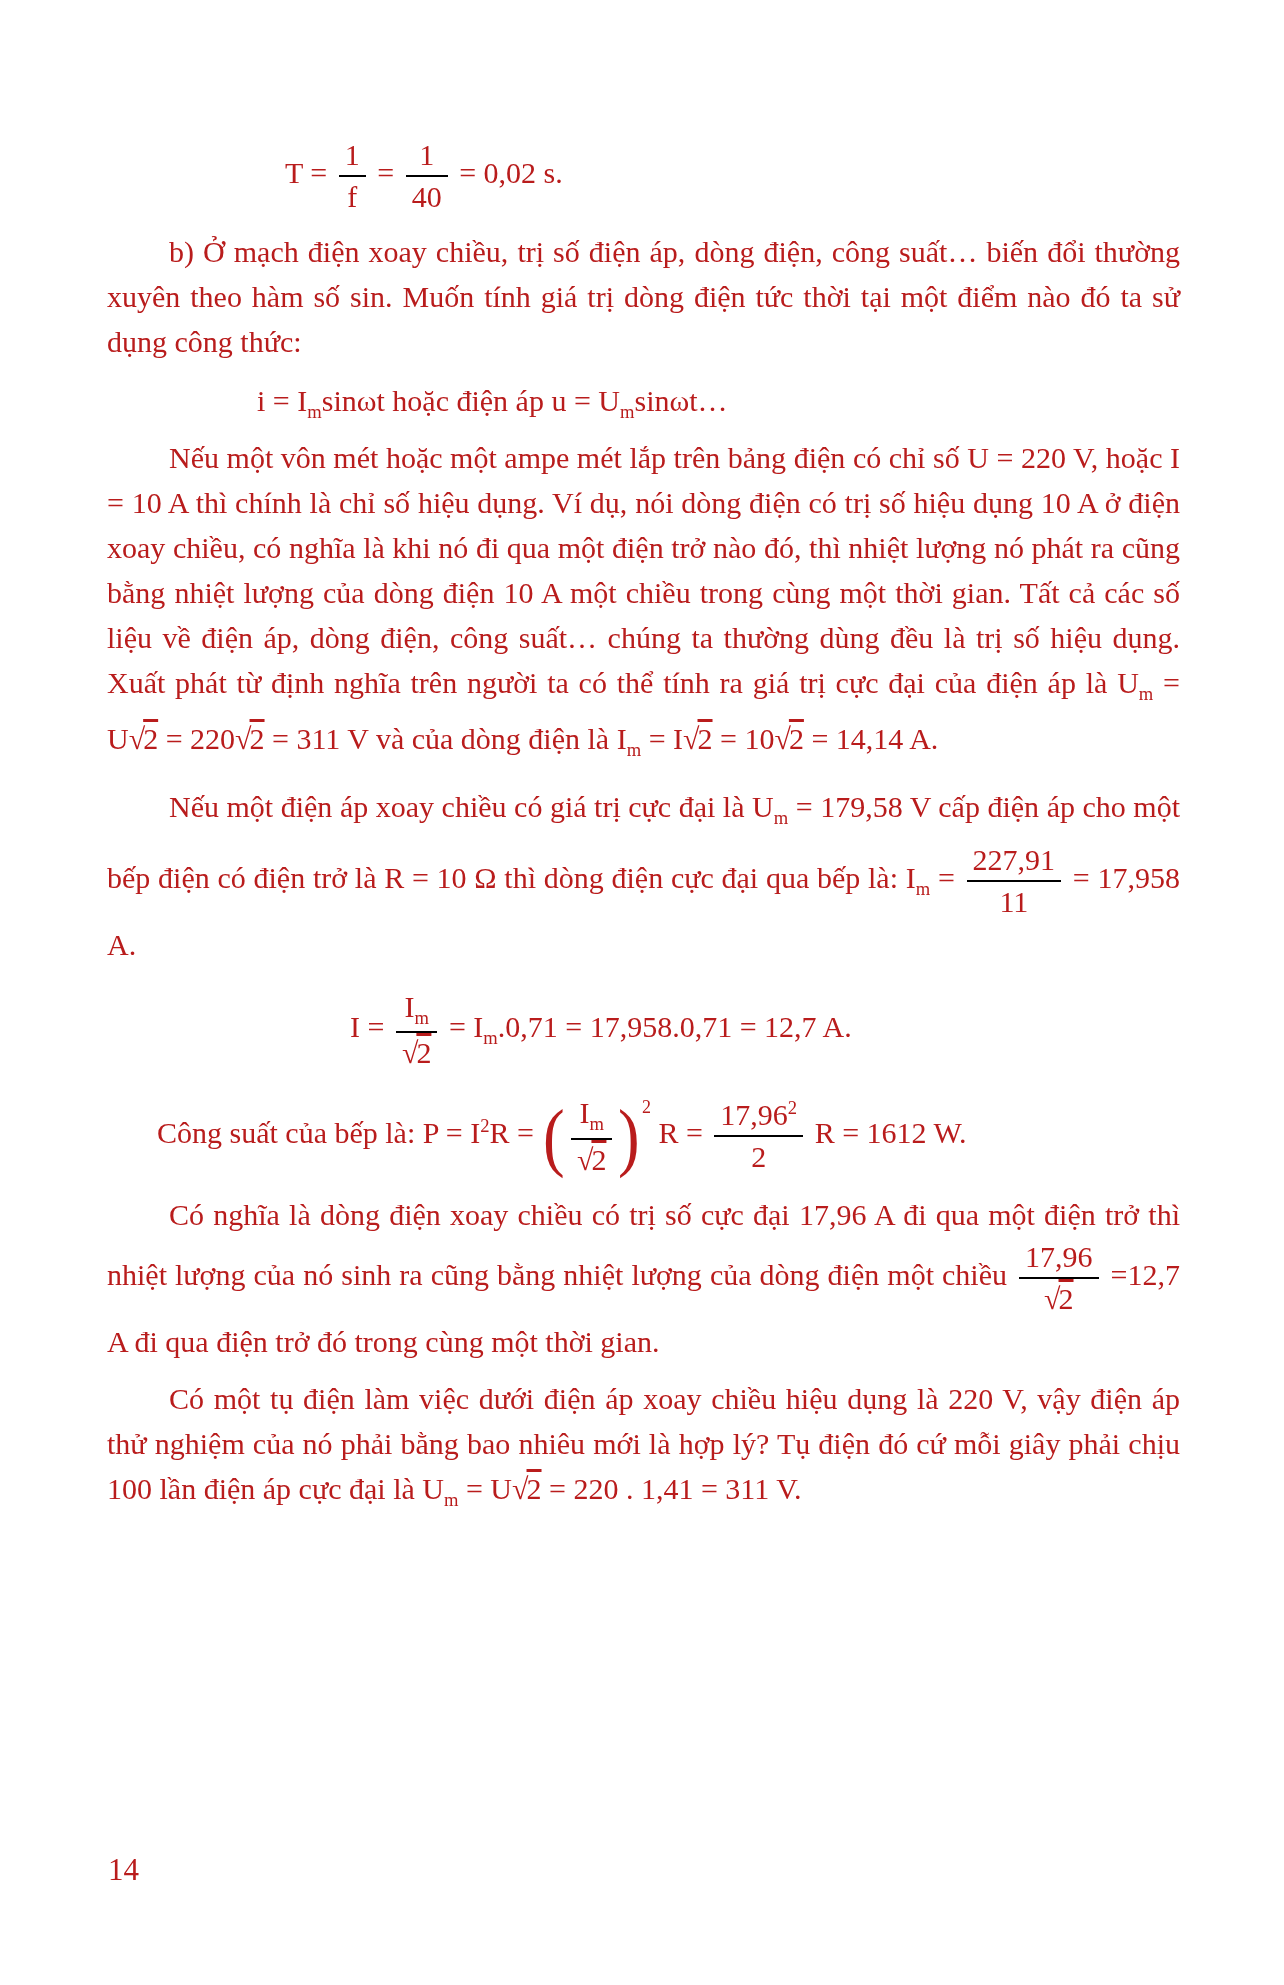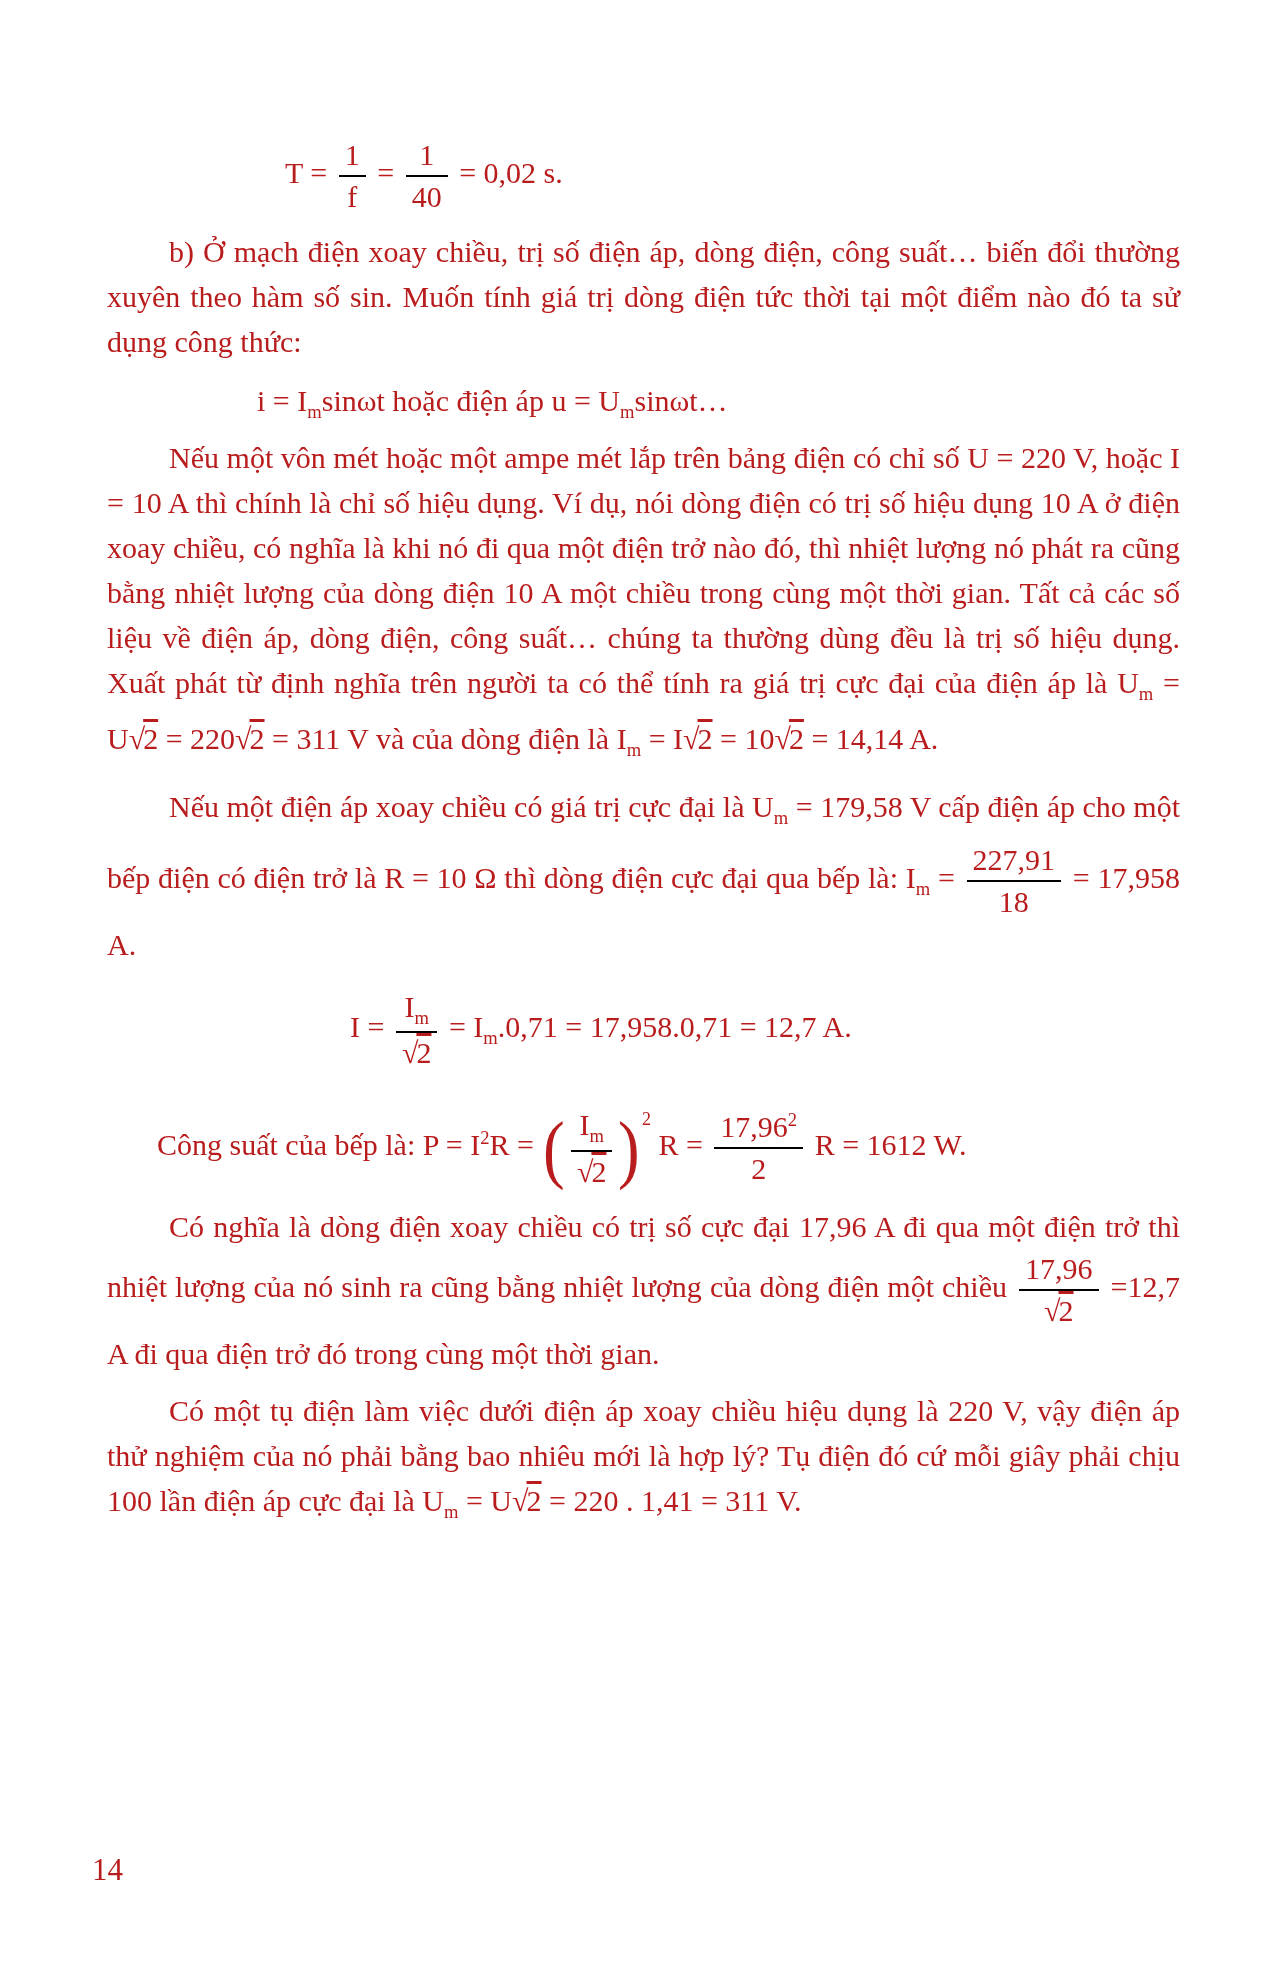--- a/index.html
+++ b/index.html
@@ -32,21 +32,21 @@
     text-align: left;
   }
   
   .f-period   { margin: 135px 0 0 190px; }
   .p-b        { margin-top: 42px; }
   .f-instant  { margin: 20px 0 0 162px; }
   .p-effective{ margin-top: 22px; }
   .p-peak     { margin-top: 24px; }
   .l-effective{ margin-top: 28px; }
   .f-effective{ margin: 20px 0 0 255px; }
-  .l-power    { margin-top: 32px; padding-left: 62px; }
+  .l-power    { margin-top: 20px; padding-left: 62px; }
   .p-meaning  { margin-top: 20px; }
   .p-capacitor{ margin-top: 26px; }
 
   
   .frac {
     display: inline-block;
     vertical-align: middle;
     text-align: center;
     text-indent: 0;
     line-height: 1.2;
@@ -67,41 +67,41 @@
     transform: scaleX(0.85);
   }
   .paren-exp {
     font-size: 0.6em;
     position: relative;
     top: -1.1em;
     line-height: 0;
   }
   .page-number {
     position: absolute;
-    left: 92px;
+    left: 108px;
     top: 1852px;
     font-size: 31px;
     font-family: Liberation Serif, serif;
   }
 </style>
 </head>
 <body>
 
 <div class="page">
   <div class="content">
 
     <div class="display-formula f-period">T = <span class="frac"><span class="num">1</span><span class="den">f</span></span> = <span class="frac"><span class="num">1</span><span class="den">40</span></span> = 0,02 s.</div>
 
     <p class="body-text p-b">b) Ở mạch điện xoay chiều, trị số điện áp, dòng điện, công suất… biến đổi thường xuyên theo hàm số sin. Muốn tính giá trị dòng điện tức thời tại một điểm nào đó ta sử dụng công thức:</p>
 
     <div class="display-formula f-instant">i = I<sub class="msub">m</sub>sinωt hoặc điện áp u = U<sub class="msub">m</sub>sinωt…</div>
 
     <p class="body-text p-effective">Nếu một vôn mét hoặc một ampe mét lắp trên bảng điện có chỉ số U = 220 V, hoặc I = 10 A thì chính là chỉ số hiệu dụng. Ví dụ, nói dòng điện có trị số hiệu dụng 10 A ở điện xoay chiều, có nghĩa là khi nó đi qua một điện trở nào đó, thì nhiệt lượng nó phát ra cũng bằng nhiệt lượng của dòng điện 10 A một chiều trong cùng một thời gian. Tất cả các số liệu về điện áp, dòng điện, công suất… chúng ta thường dùng đều là trị số hiệu dụng. Xuất phát từ định nghĩa trên người ta có thể tính ra giá trị cực đại của điện áp là U<sub class="msub">m</sub> = U<span class="sqrt"><span class="rad">√</span><span class="rand">2</span></span> = 220<span class="sqrt"><span class="rad">√</span><span class="rand">2</span></span> = 311 V và của dòng điện là I<sub class="msub">m</sub> = I<span class="sqrt"><span class="rad">√</span><span class="rand">2</span></span> = 10<span class="sqrt"><span class="rad">√</span><span class="rand">2</span></span> = 14,14 A.</p>
 
-    <p class="body-text p-peak">Nếu một điện áp xoay chiều có giá trị cực đại là U<sub class="msub">m</sub> = 179,58 V cấp điện áp cho một bếp điện có điện trở là R = 10 Ω thì dòng điện cực đại qua bếp là: I<sub class="msub">m</sub> = <span class="frac"><span class="num">227,91</span><span class="den">18</span></span> = 17,958 A.</p>
+    <p class="body-text p-peak">Nếu một điện áp xoay chiều có giá trị cực đại là U<sub class="msub">m</sub> = 179,58 V cấp điện áp cho một bếp điện có điện trở là R = 10 Ω thì dòng điện cực đại qua bếp là: I<sub class="msub">m</sub> = <span class="frac"><span class="num">227,91</span><span class="den">11</span></span> = 17,958 A.</p>
 
 
     <div class="display-formula f-effective">I = <span class="frac"><span class="num">I<sub class="msub">m</sub></span><span class="den"><span class="sqrt"><span class="rad">√</span><span class="rand">2</span></span></span></span> = I<sub class="msub">m</sub>.0,71 = 17,958.0,71 = 12,7 A.</div>
 
     <div class="formula-line l-power">Công suất của bếp là: P = I<sup class="msup">2</sup>R = <span class="bigparen">(</span><span class="frac"><span class="num">I<sub class="msub">m</sub></span><span class="den"><span class="sqrt"><span class="rad">√</span><span class="rand">2</span></span></span></span><span class="bigparen">)</span><sup class="paren-exp">2</sup> R = <span class="frac"><span class="num">17,96<sup class="msup">2</sup></span><span class="den">2</span></span> R = 1612 W.</div>
 
     <p class="body-text p-meaning">Có nghĩa là dòng điện xoay chiều có trị số cực đại 17,96 A đi qua một điện trở thì nhiệt lượng của nó sinh ra cũng bằng nhiệt lượng của dòng điện một chiều <span class="frac"><span class="num">17,96</span><span class="den"><span class="sqrt"><span class="rad">√</span><span class="rand">2</span></span></span></span> =12,7 A đi qua điện trở đó trong cùng một thời gian.</p>
 
     <p class="body-text p-capacitor">Có một tụ điện làm việc dưới điện áp xoay chiều hiệu dụng là 220 V, vậy điện áp thử nghiệm của nó phải bằng bao nhiêu mới là hợp lý? Tụ điện đó cứ mỗi giây phải chịu 100 lần điện áp cực đại là U<sub class="msub">m</sub> = U<span class="sqrt"><span class="rad">√</span><span class="rand">2</span></span> = 220 . 1,41 = 311 V.</p>
 

